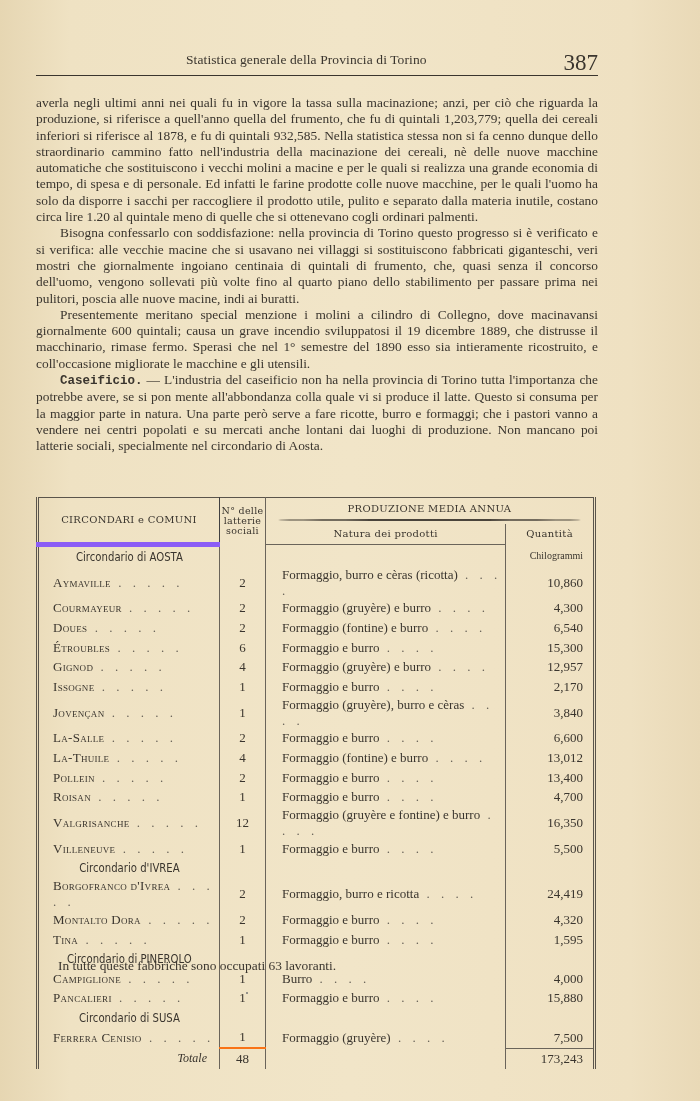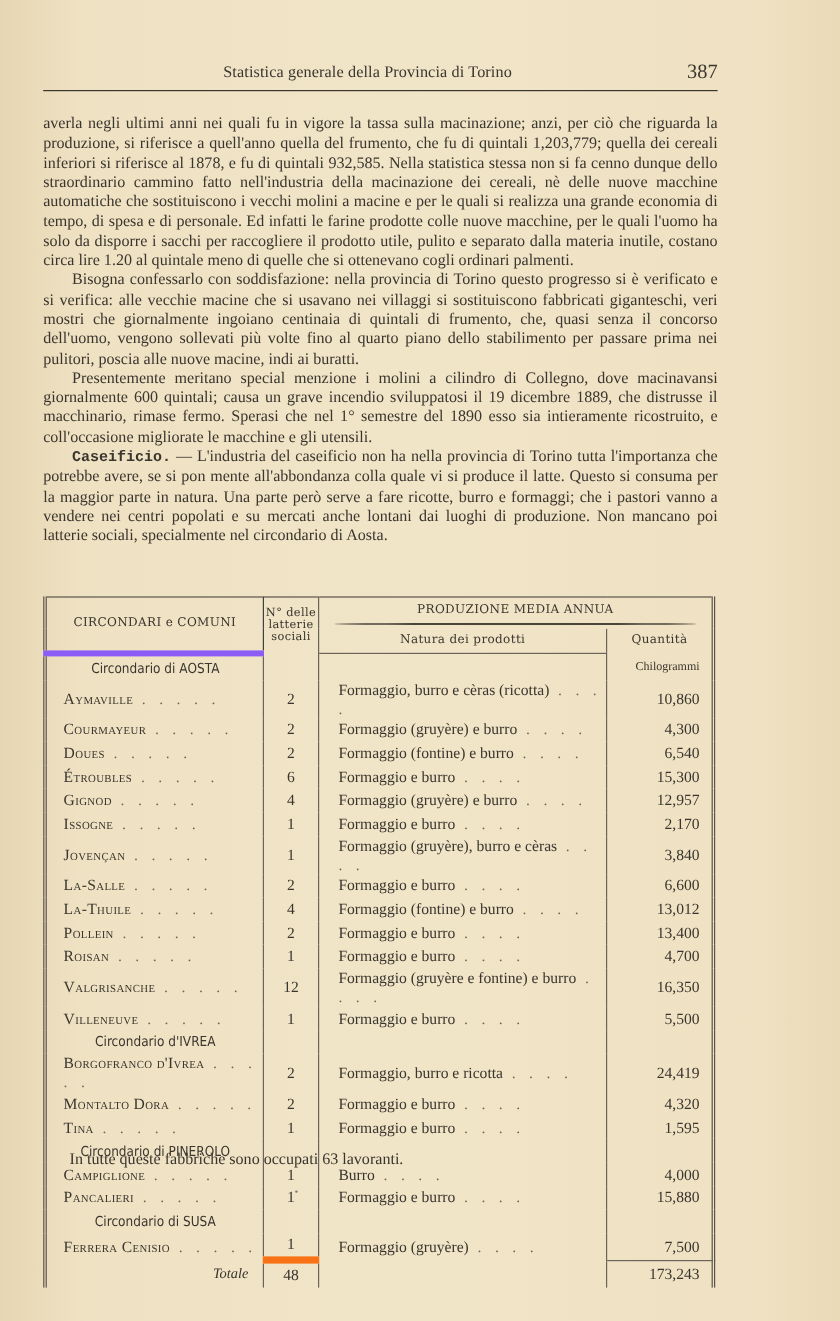--- a/index.html
+++ b/index.html
@@ -6,21 +6,21 @@
   body {
     width:700px; height:1101px; overflow:hidden;
     background: linear-gradient(90deg, #e6d6b2 0%, #efe2c3 10%, #f1e5c8 50%, #efe1c2 90%, #e9d9b7 100%);
     color:#3a352e;
     font-family: "Liberation Serif", "DejaVu Serif", serif;
     position:relative;
   }
   .page { position:absolute; left:36px; top:0; width:562px; }
   .running-head { position:absolute; top:52px; left:0; width:562px; height:20px; }
   .running-title { position:absolute; left:150px; top:0; font-size:13.5px; letter-spacing:0.1px; }
-  .page-number { position:absolute; right:0; top:-2px; font-size:17px; }
+  .page-number { position:absolute; right:0; top:-2px; font-size:23px; }
   .head-rule { position:absolute; top:75px; left:0; width:562px; height:0; border-top:1.5px solid #3a352e; }
 
   .body-text { position:absolute; top:95px; left:0; width:562px; font-size:13.4px; line-height:16.3px; text-align:justify; }
   .body-text p { margin:0; }
   .body-text p.indent { text-indent:24px; }
   .caseificio-label { font-weight:bold; font-family:Liberation Mono, monospace; font-size:12.5px; }
 
   .table-wrap { position:absolute; top:497px; left:0; width:562px; }
   table.dairy { border-collapse:collapse; width:560px; font-size:13px; }
   table.dairy td, table.dairy th { padding:0; height:19.6px; vertical-align:middle; font-weight:normal; }
@@ -205,21 +205,21 @@
             <td class="col-qty"></td>
           </tr>
           <tr>
             <td class="col-name sc"><span>Ferrera Cenisio</span><span class="dots"> . . . . .</span></td>
             <td class="col-count">1</td>
             <td class="col-nat"><span>Formaggio (gruyère)</span><span class="dots"> . . . .</span></td>
             <td class="col-qty">7,500</td>
           </tr>
           <tr>
             <td style="text-align:right;padding-right:12px;font-style:italic;font-size:12px;">Totale</td>
-            <td class="col-count" style="border-top:6px solid #f97316;">48</td>
+            <td class="col-count" style="border-top:2px solid #f97316;">48</td>
             <td class="col-nat"></td>
             <td class="col-qty" style="border-top:1px solid #6a645a;">173,243</td>
           </tr>
         </tbody>
     </table>
   </div>
 
   <div class="footnote">In tutte queste fabbriche sono occupati 63 lavoranti.</div>
 </div>
 <div class="speck" style="left:246px;top:992px;"></div>

